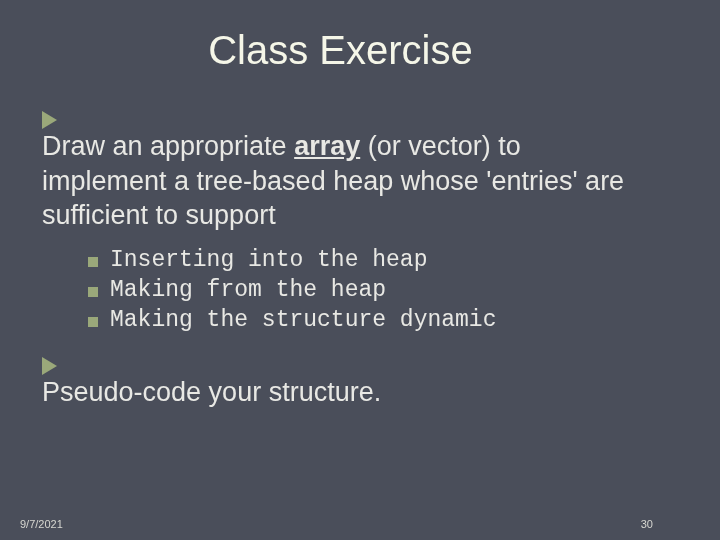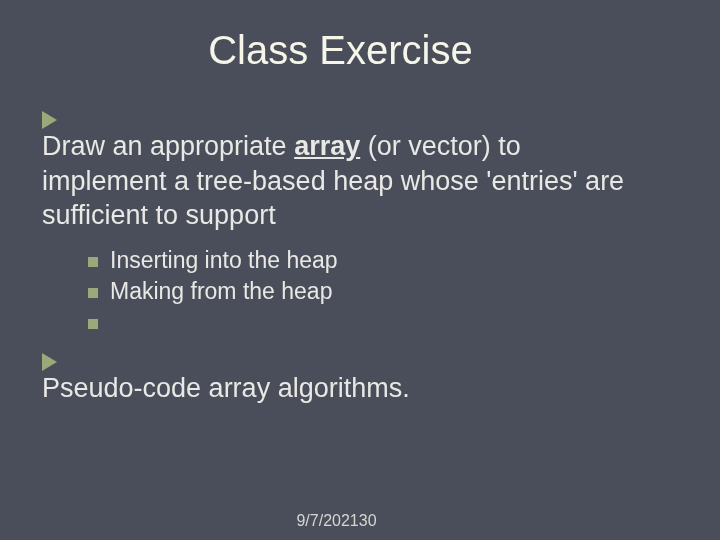--- a/index.html
+++ b/index.html
@@ -46,41 +46,42 @@
     color: #e8e8e4;
   }
   .l1-text b { font-weight: 700; text-decoration: underline; }
   .l2-group {
     margin: 14px 0 14px 52px;
   }
   .l2 {
     display: flex;
     align-items: flex-start;
     margin: 4px 0;
+    font-family: Liberation Mono, monospace;
   }
   .sq {
     width: 10px;
     height: 10px;
     background: #9aa87a;
     margin-top: 10px;
     margin-right: 12px;
     flex-shrink: 0;
   }
   .l2-text {
     font-size: 23px;
     color: #e8e8e4;
   }
   .footer {
     position: absolute;
     bottom: 10px;
     left: 0; right: 0;
     display: flex;
-    justify-content: center;
+    justify-content: space-between;
     padding: 0 28px 0 20px;
-    font-size: 16px;
+    font-size: 11px;
     color: #d6d6d0;
     font-family: Arial, sans-serif;
   }
 </style>
 </head>
 <body>
 
 <div class="slide">
 
   <h1 class="title">Class Exercise</h1>
@@ -96,26 +97,27 @@
     <div class="l2">
       <div class="sq"></div>
       <div class="l2-text">Inserting into the heap</div>
     </div>
     <div class="l2">
       <div class="sq"></div>
       <div class="l2-text">Making from the heap</div>
     </div>
     <div class="l2">
       <div class="sq"></div>
+      <div class="l2-text">Making the structure dynamic</div>
     </div>
   </div>
 
   <div class="l1">
     <div class="tri"></div>
-    <div class="l1-text">Pseudo-code array algorithms.</div>
+    <div class="l1-text">Pseudo-code your structure.</div>
   </div>
 
   <div class="footer">
     <span>9/7/2021</span>
     <span>30</span>
   </div>
 
 </div>
 
 </body></html>

